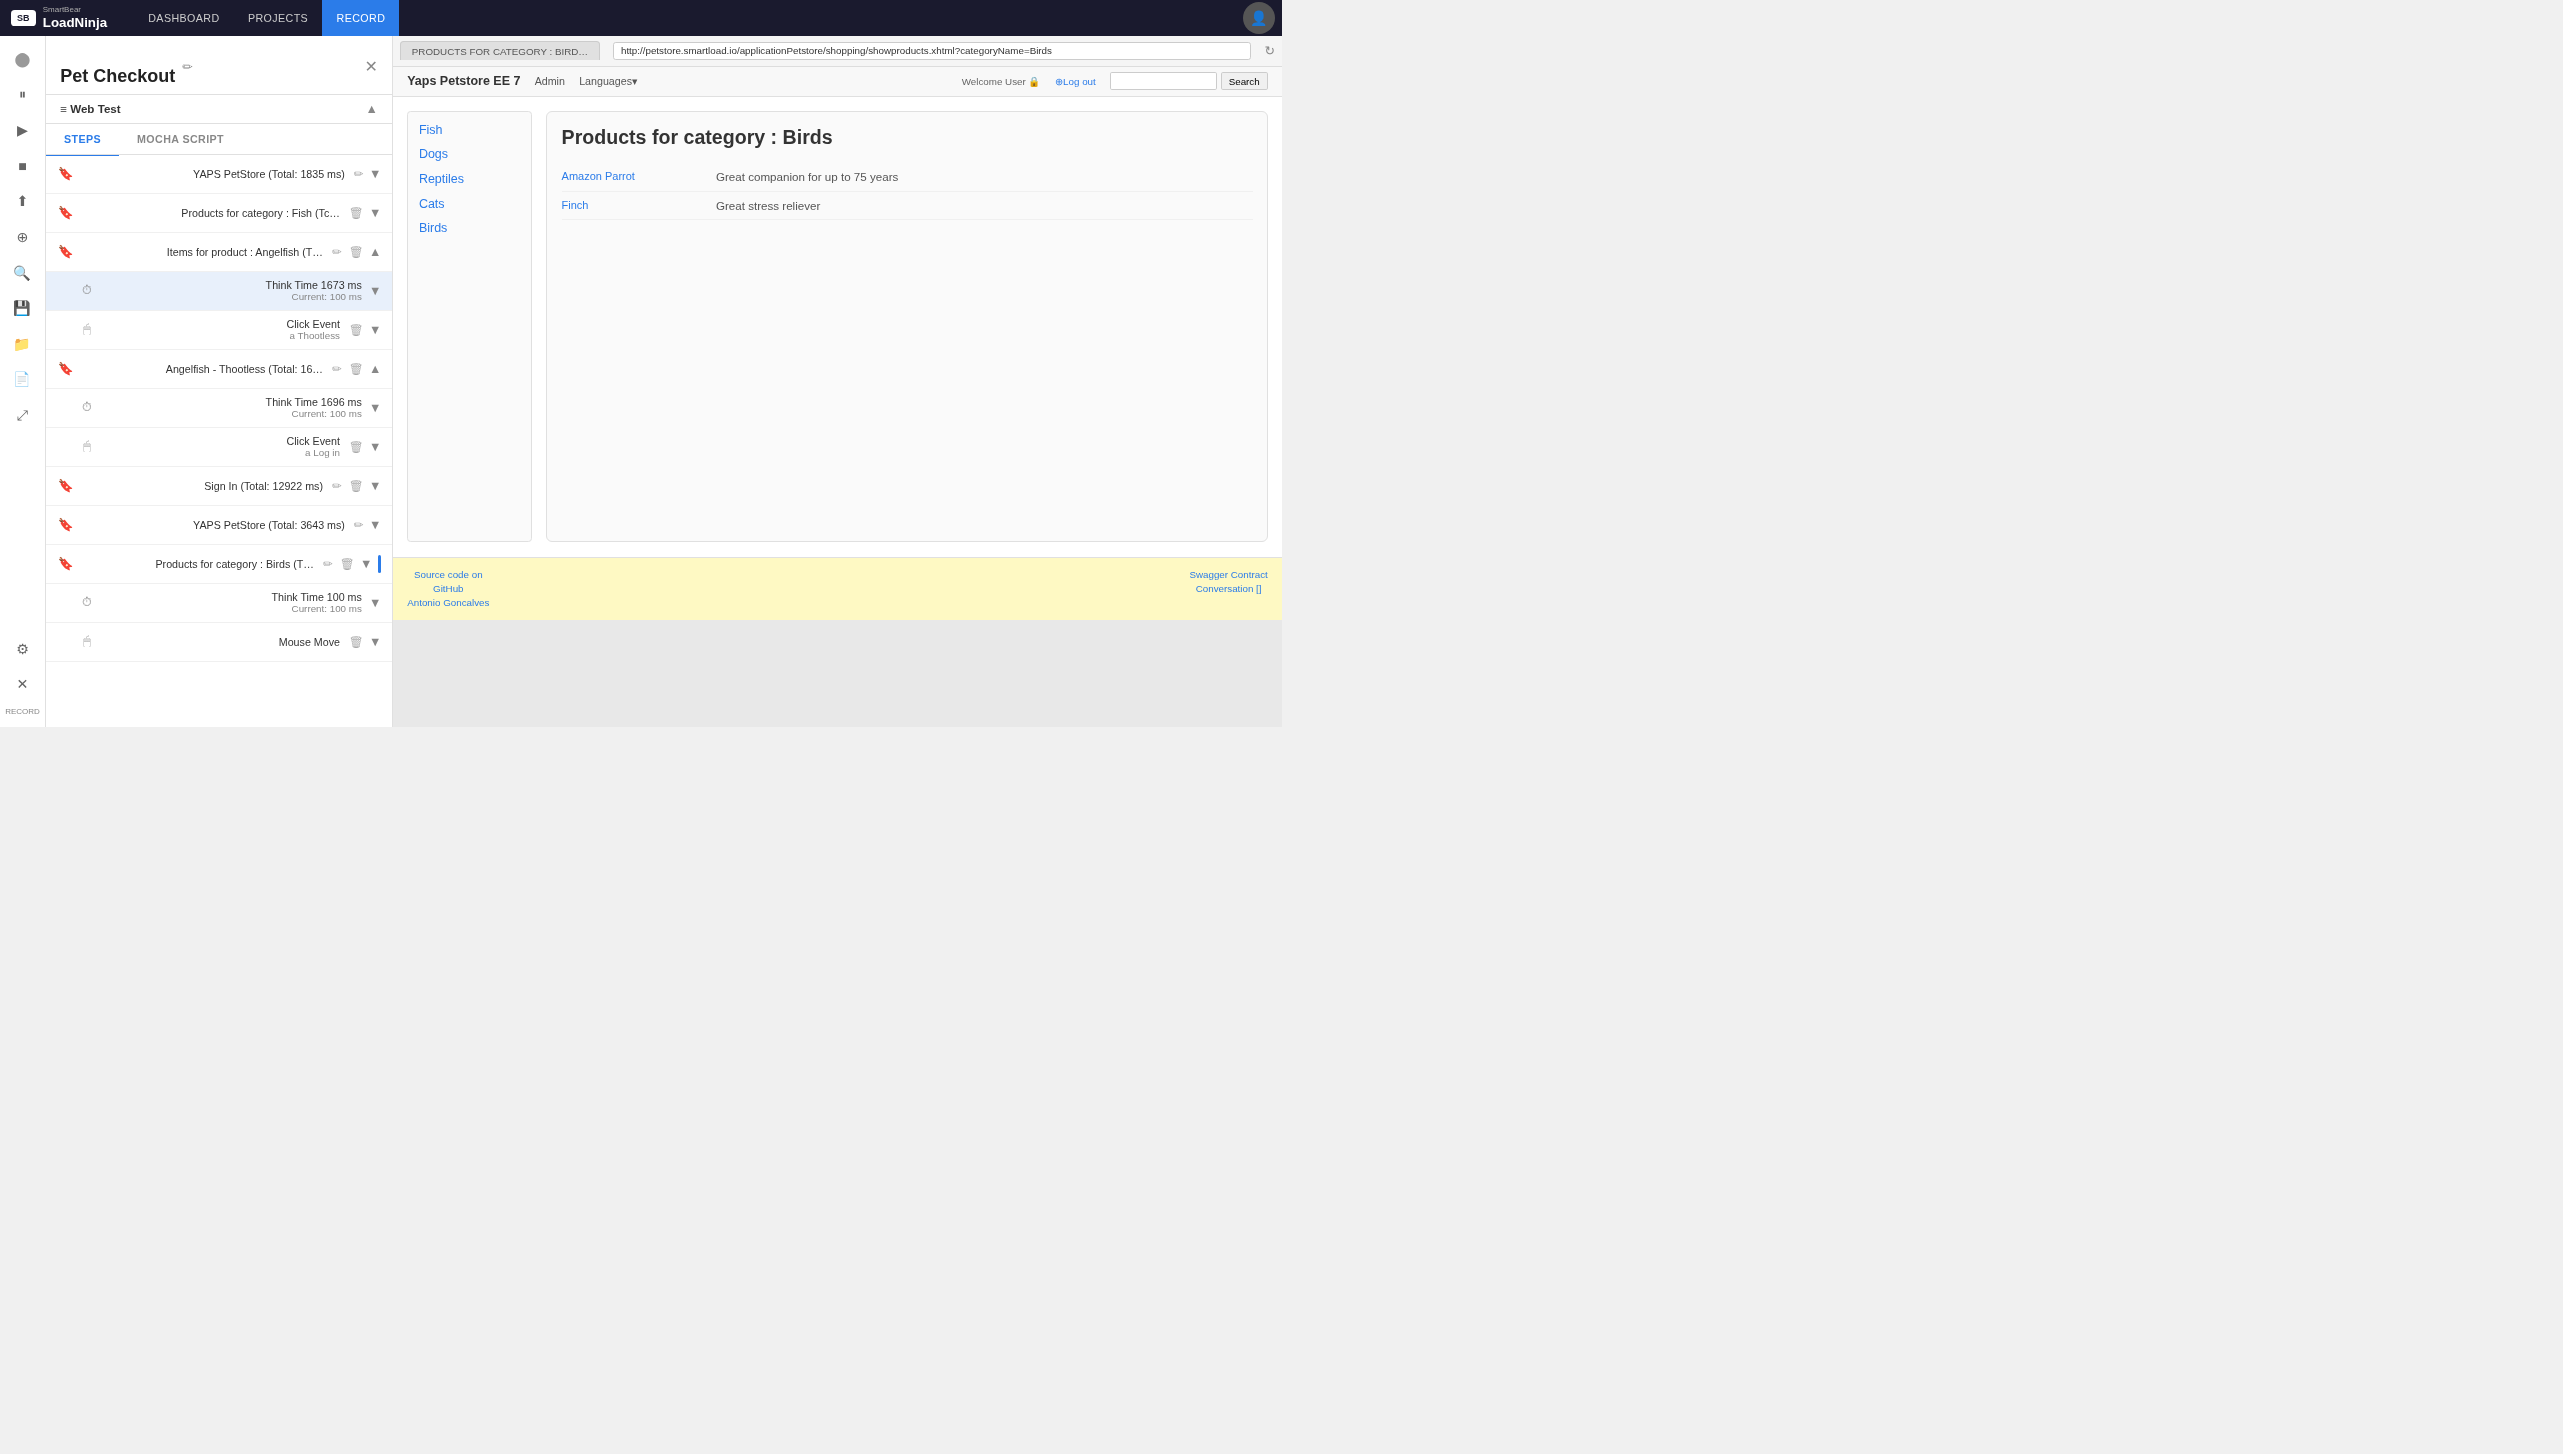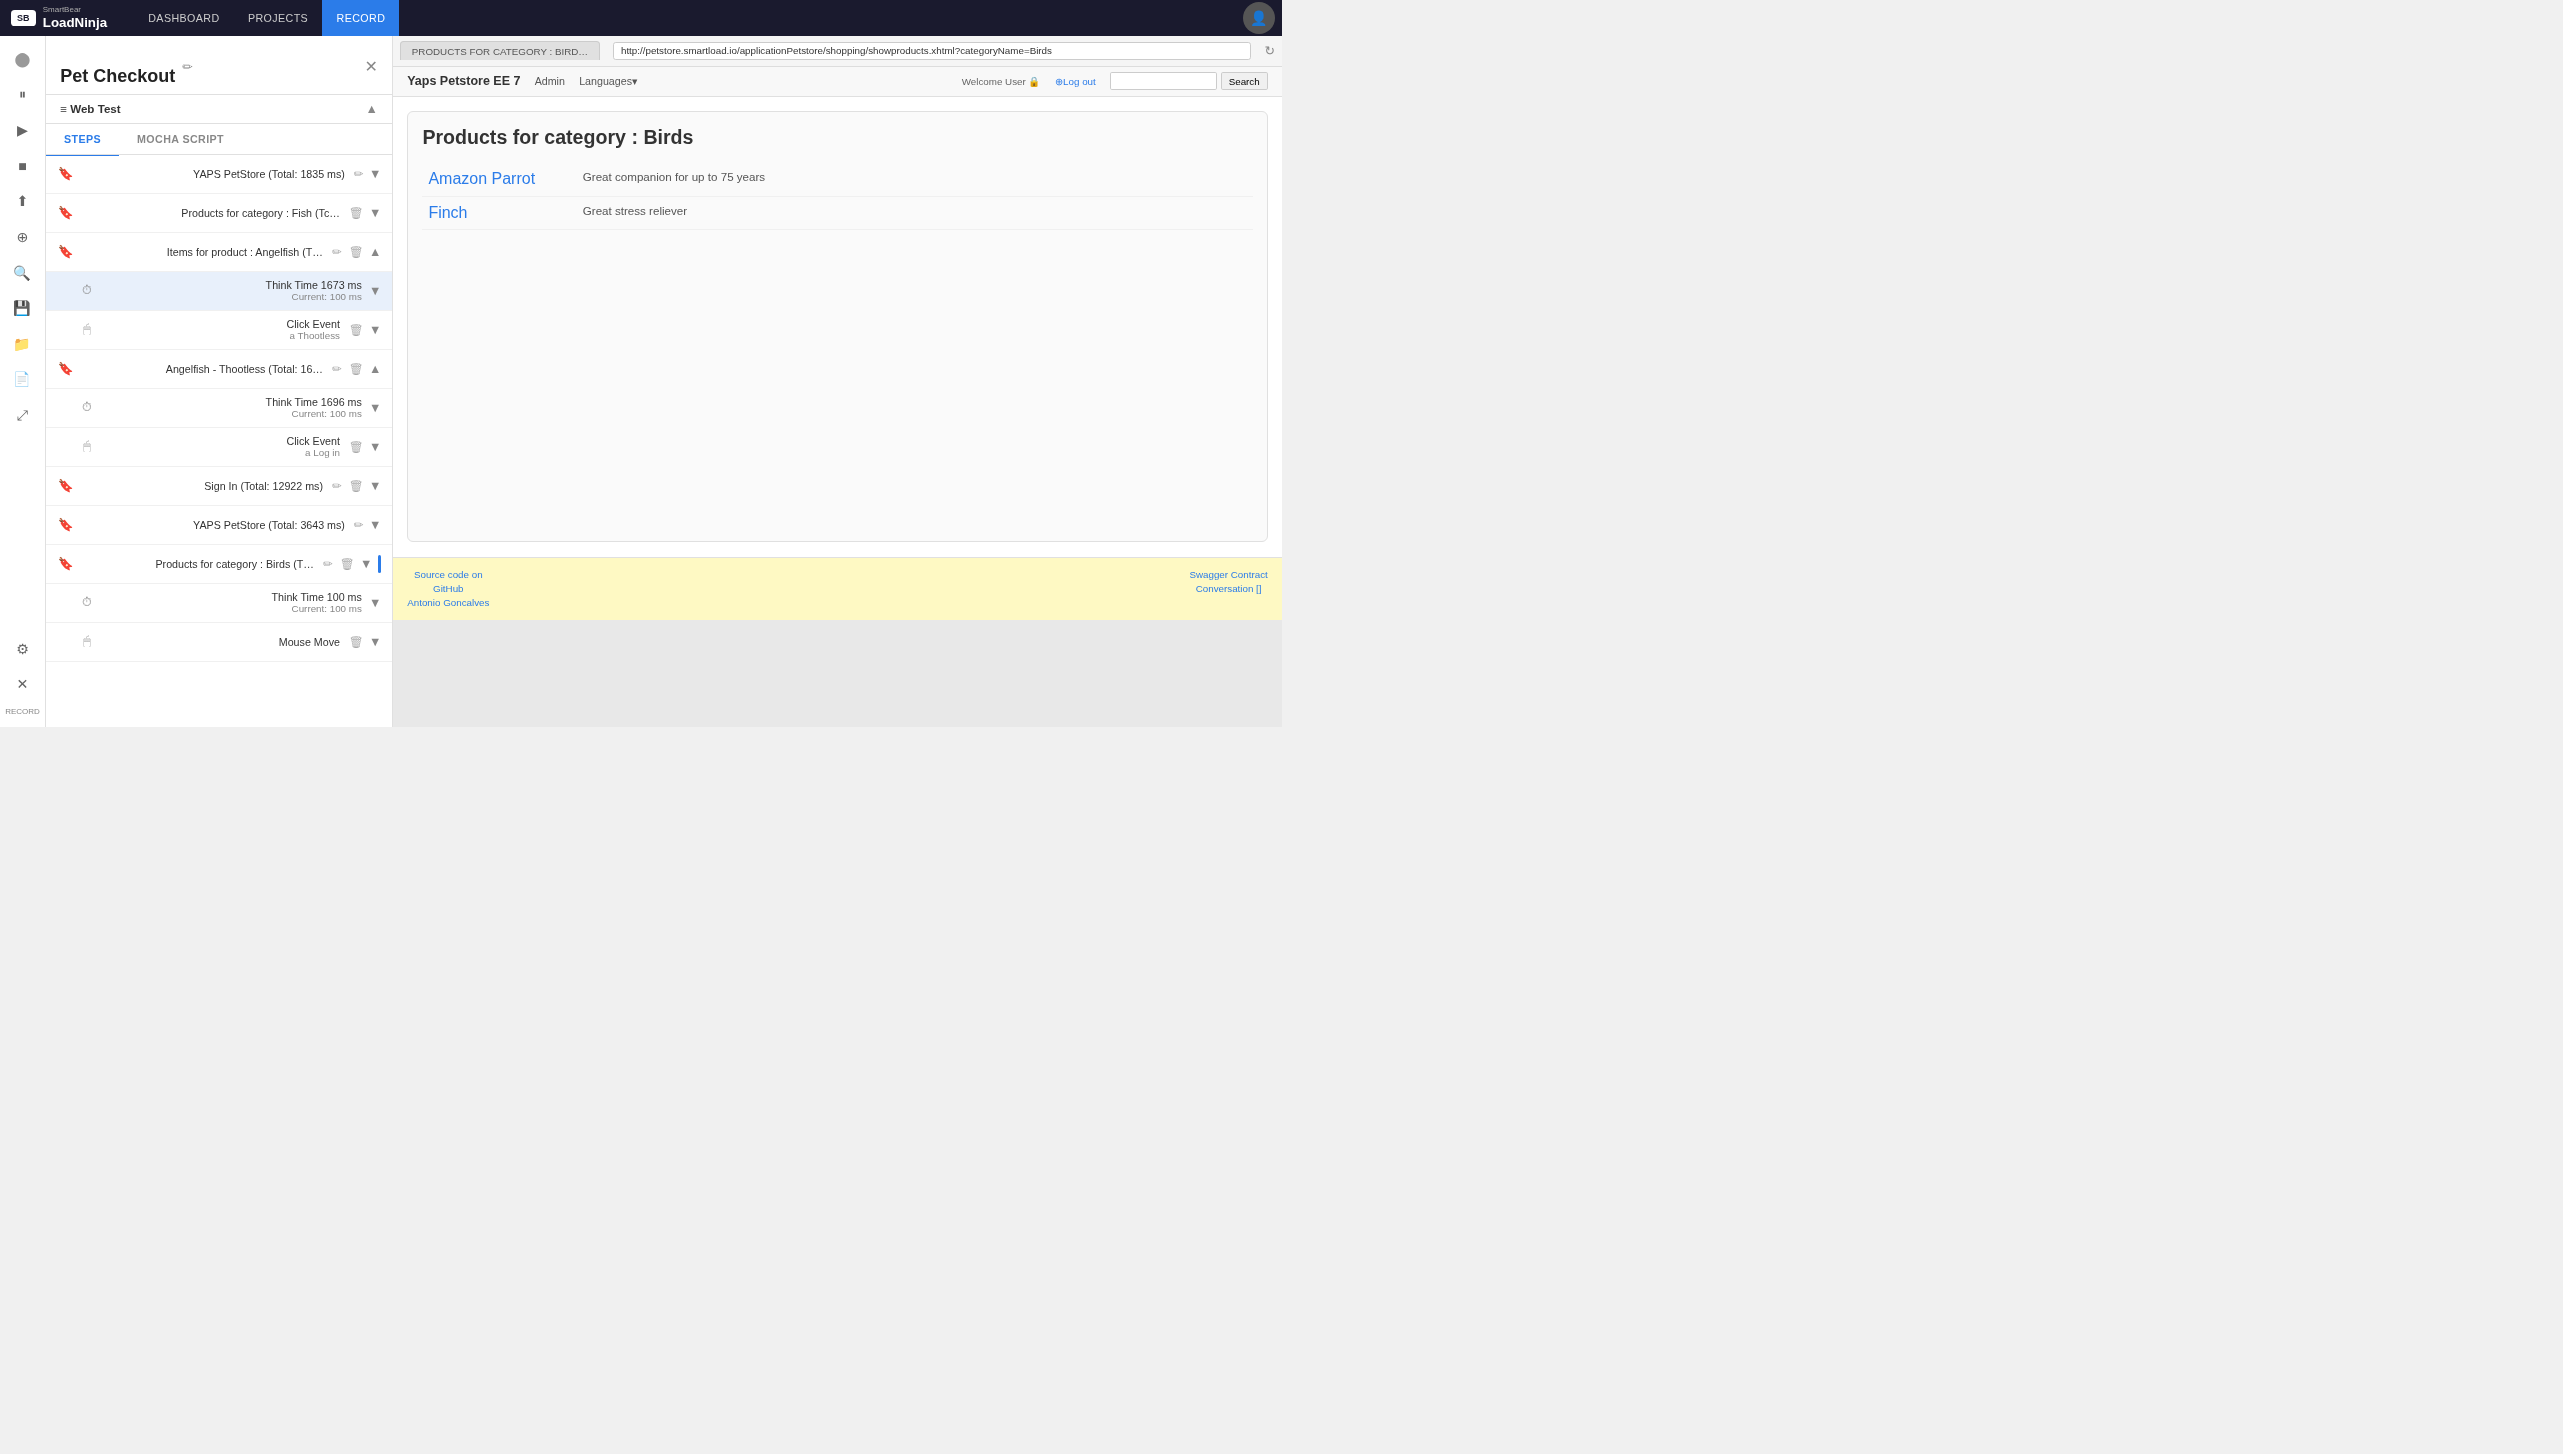--- a/index.html
+++ b/index.html
@@ -359,25 +359,24 @@
       margin-bottom: 14.2px;
     }
     .product-row {
       display: flex;
       gap: 21.4px;
       padding: 7.1px 0;
       border-bottom: 0.9px solid #f0f0f0;
       align-items: flex-start;
     }
     .product-name {
-      font-size: 16px;
+      font-size: 11px;
       color: #2b7ce9;
       cursor: pointer;
       min-width: 133px;
-      margin-left: 6px;
     }
     .product-desc {
       font-size: 11.6px;
       color: #555;
     }
 
     .site-footer {
       padding: 10.7px 14.2px;
       display: flex;
       justify-content: space-between;
@@ -608,20 +607,27 @@
         <div class="site-nav-spacer"></div>
         <span class="site-welcome">Welcome User 🔒</span>
         <span class="site-logout">⊕Log out</span>
         <div class="site-search-area">
           <input class="site-search-input" type="text" value="" style="">
           <button class="site-search-btn">Search</button>
         </div>
       </div>
 
       <div class="site-body">
+        <div class="site-sidebar">
+          <a class="site-sidebar-link">Fish</a>
+          <a class="site-sidebar-link">Dogs</a>
+          <a class="site-sidebar-link">Reptiles</a>
+          <a class="site-sidebar-link">Cats</a>
+          <a class="site-sidebar-link">Birds</a>
+        </div>
 
         <div class="site-main">
           <div class="site-main-title">Products for category : Birds</div>
           <div class="product-row">
             <span class="product-name">Amazon Parrot</span>
             <span class="product-desc">Great companion for up to 75 years</span>
           </div>
           <div class="product-row">
             <span class="product-name">Finch</span>
             <span class="product-desc">Great stress reliever</span>

